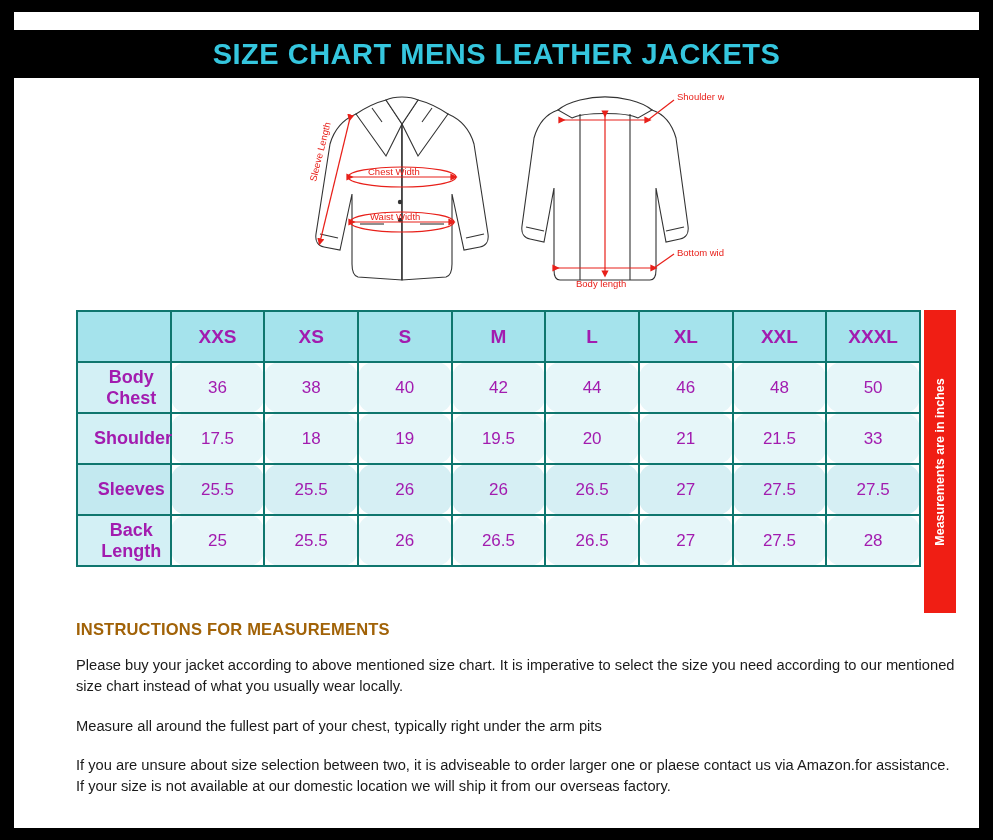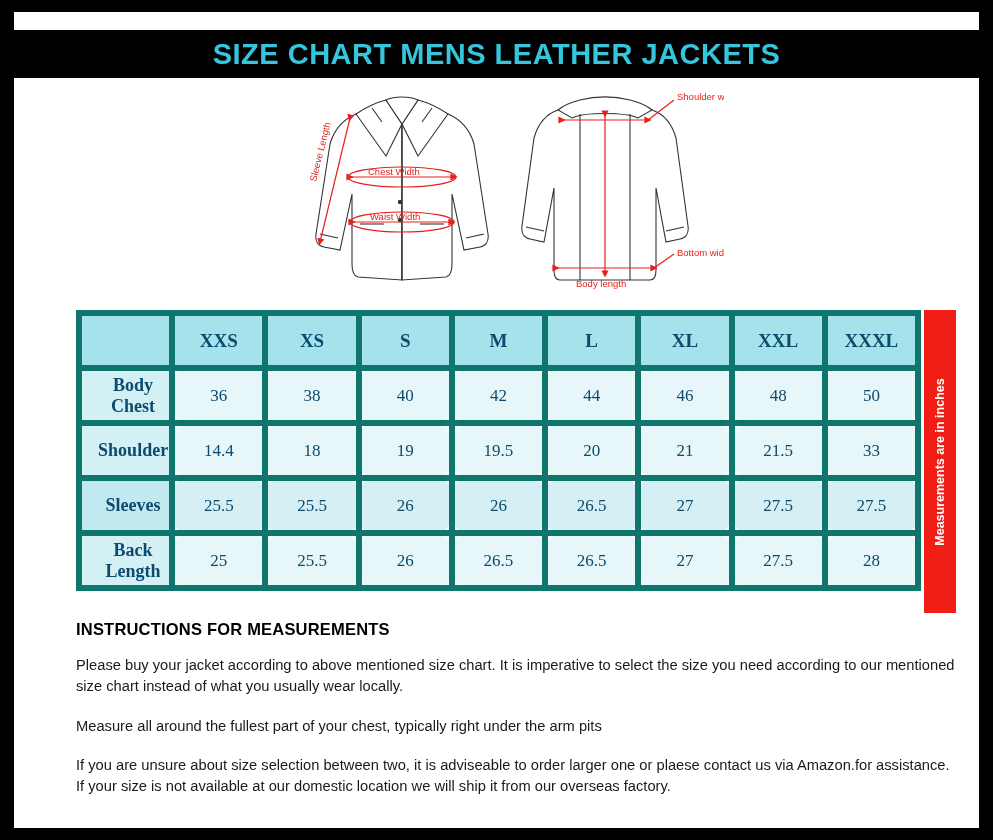--- a/index.html
+++ b/index.html
@@ -63,26 +63,26 @@
     top: 298px;
     width: 845px;
   }
   table.size-chart {
     border-collapse: collapse;
     width: 845px;
     table-layout: fixed;
   }
   table.size-chart th,
   table.size-chart td {
-    border: 6px solid #0f766e;
+    border: 2px solid #0f766e;
     height: 47px;
     text-align: center;
     font-size: 17px;
-    color: #0c4a6e;
-    font-family: Liberation Serif, serif;
+    color: #a21caf;
+    font-family: Liberation Sans, sans-serif;
   }
   table.size-chart thead th {
     background: #a5e3ec;
     font-weight: bold;
     font-size: 19px;
   }
   table.size-chart thead th.corner {
     background: #a5e3ec;
   }
   table.size-chart tbody th.rowhead {
@@ -127,21 +127,21 @@
   .instructions {
     position: absolute;
     left: 62px;
     top: 608px;
     width: 880px;
   }
   .instructions h3 {
     margin: 0 0 16px 0;
     font-size: 16.5px;
     font-weight: bold;
-    color: #000000;
+    color: #a16207;
     letter-spacing: 0.2px;
   }
   .instructions p {
     margin: 0 0 18px 0;
     font-size: 14.7px;
     line-height: 1.45;
     color: #1a1a1a;
   }
   .instructions p:last-child { margin-bottom: 12px; }
 
@@ -261,21 +261,21 @@
             <td>38</td>
             <td>40</td>
             <td>42</td>
             <td>44</td>
             <td>46</td>
             <td>48</td>
             <td>50</td>
           </tr>
           <tr>
             <th class="rowhead">Shoulder</th>
-            <td>14.4</td>
+            <td>17.5</td>
             <td>18</td>
             <td>19</td>
             <td>19.5</td>
             <td>20</td>
             <td>21</td>
             <td>21.5</td>
             <td>33</td>
           </tr>
           <tr class="alt">
             <th class="rowhead">Sleeves</th>

